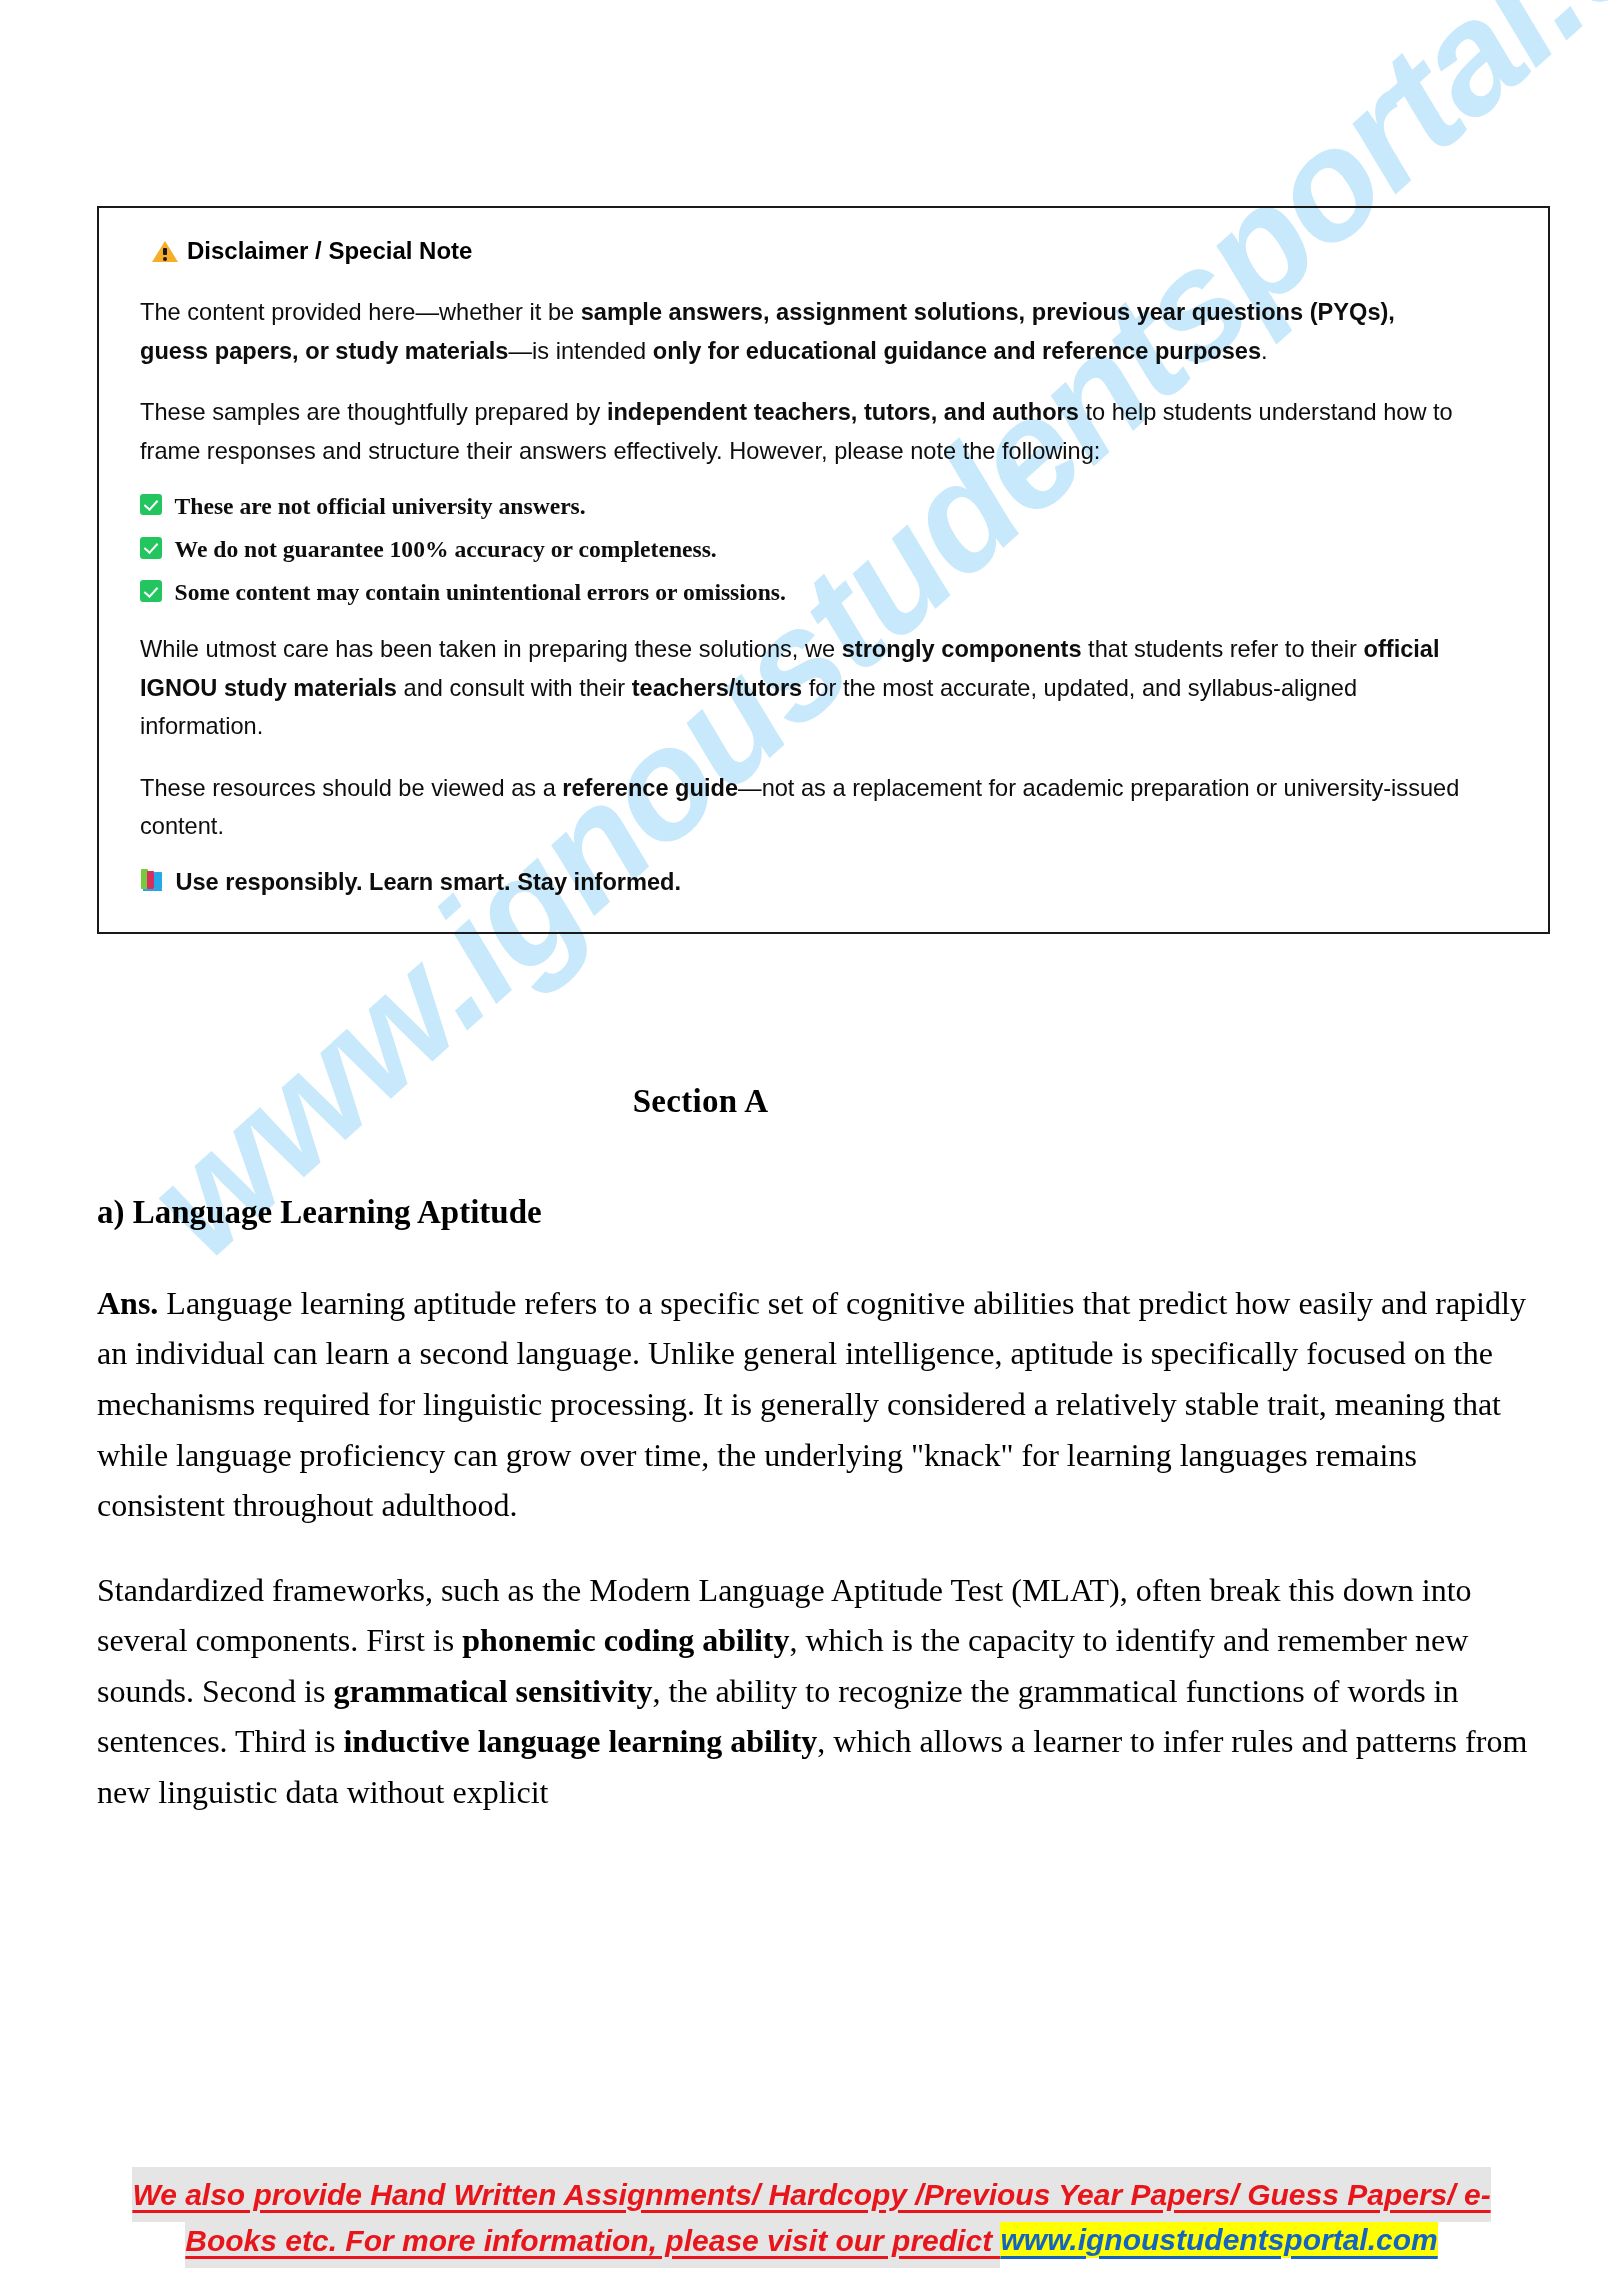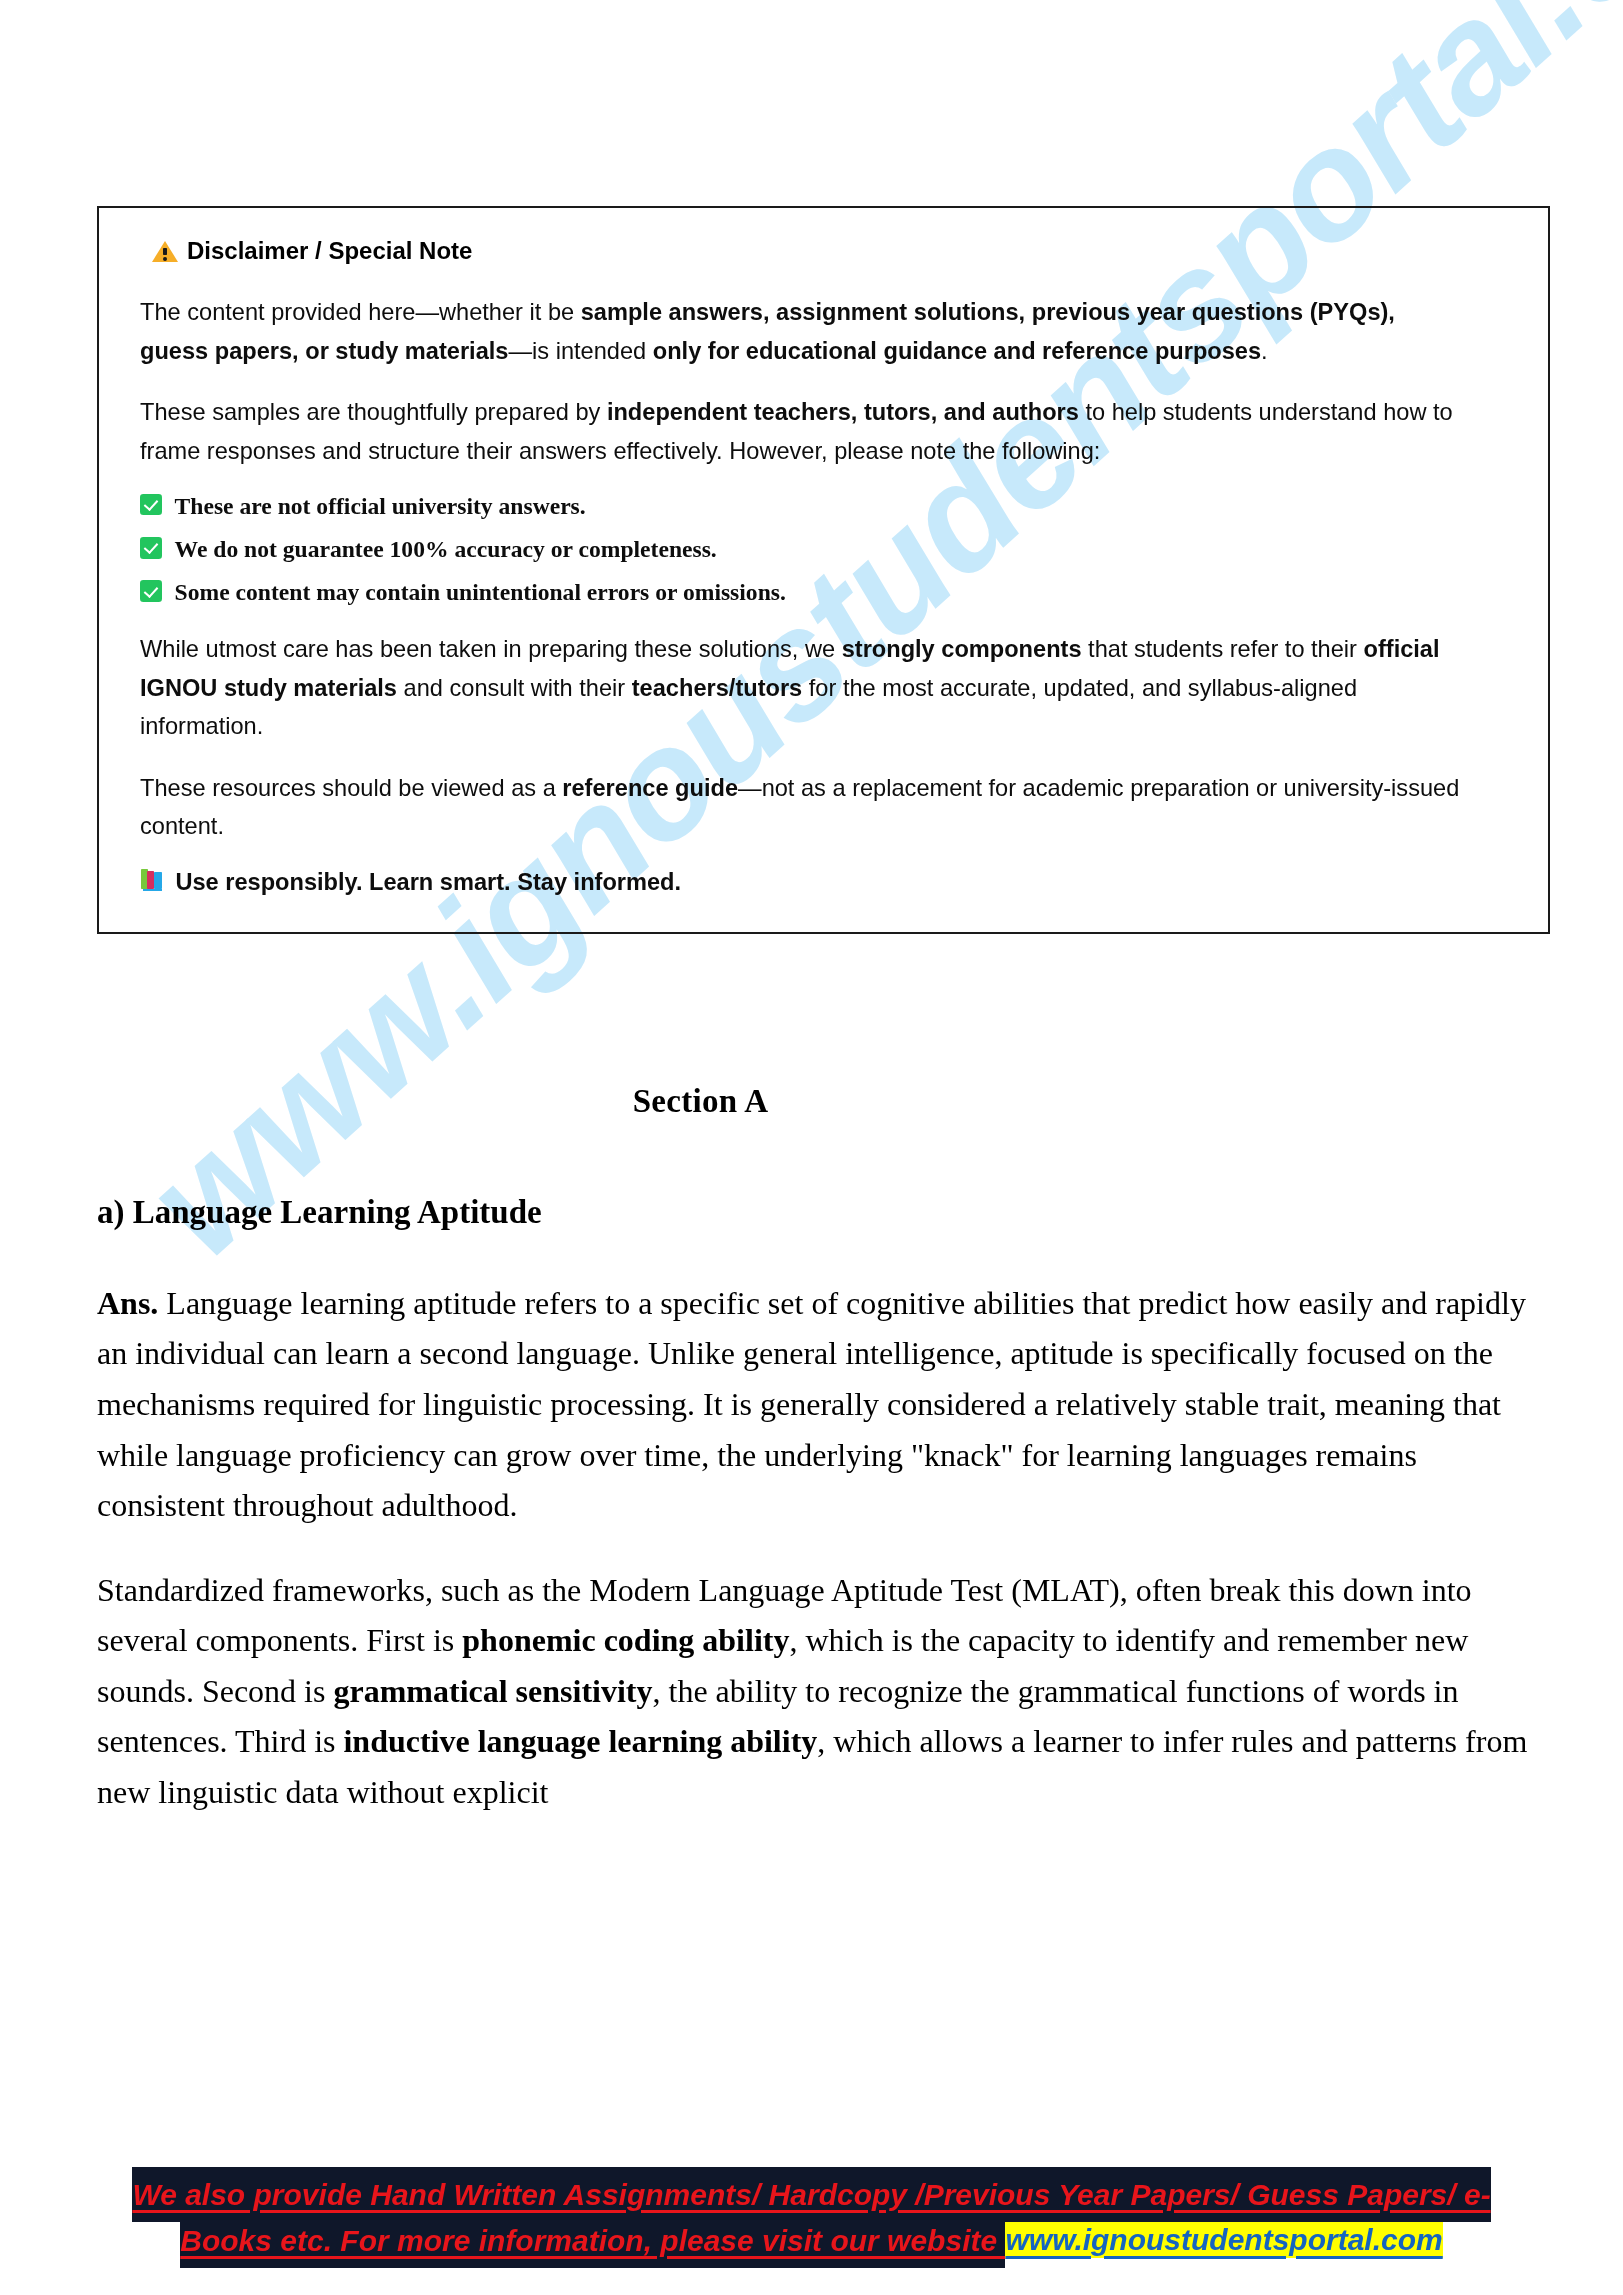--- a/index.html
+++ b/index.html
@@ -241,21 +241,21 @@
     top: 2172px;
     width: 1623px;
     text-align: center;
     font-family: "Liberation Sans", sans-serif;
     font-style: italic;
     font-weight: 700;
     font-size: 30px;
     line-height: 1.52;
   }
   .footer .hl {
-    background: #0f172a;
+    background: #e5e5e5;
     color: #e8151b;
     text-decoration: underline;
     text-decoration-color: #e8151b;
     text-decoration-thickness: 3.3px;
     text-underline-offset: 4.6px;
     padding: 11px 0;
     box-decoration-break: clone;
     -webkit-box-decoration-break: clone;
   }
   .footer .url {
@@ -333,18 +333,18 @@
       <p class="sub-heading">a) Language Learning Aptitude</p>
 
       <p class="ans-p"><b>Ans.</b><span> Language learning aptitude refers to a specific set of cognitive abilities that predict how easily and rapidly an individual can learn a second language. Unlike general intelligence, aptitude is specifically focused on the mechanisms required for linguistic processing. It is generally considered a relatively stable trait, meaning that while language proficiency can grow over time, the underlying "knack" for learning languages remains consistent throughout adulthood.</span></p>
 
       <p class="ans-p"><span>Standardized frameworks, such as the Modern Language Aptitude Test (MLAT), often break this down into several components. First is </span><b>phonemic coding ability</b><span>, which is the capacity to identify and remember new sounds. Second is </span><b>grammatical sensitivity</b><span>, the ability to recognize the grammatical functions of words in sentences. Third is </span><b>inductive language learning ability</b><span>, which allows a learner to infer rules and patterns from new linguistic data without explicit</span></p>
 
     </div>
 
     <div class="footer">
       <span class="hl">We also provide Hand Written Assignments/ Hardcopy /Previous Year Papers/ Guess Papers/ e-</span><br>
-      <span class="hl">Books etc. For more information, please visit our website </span><span class="url">www.ignoustudentsportal.com</span>
+      <span class="hl">Books etc. For more information, please visit our predict </span><span class="url">www.ignoustudentsportal.com</span>
     </div>
 
   </div>
 </div>
 
 
 </body></html>

